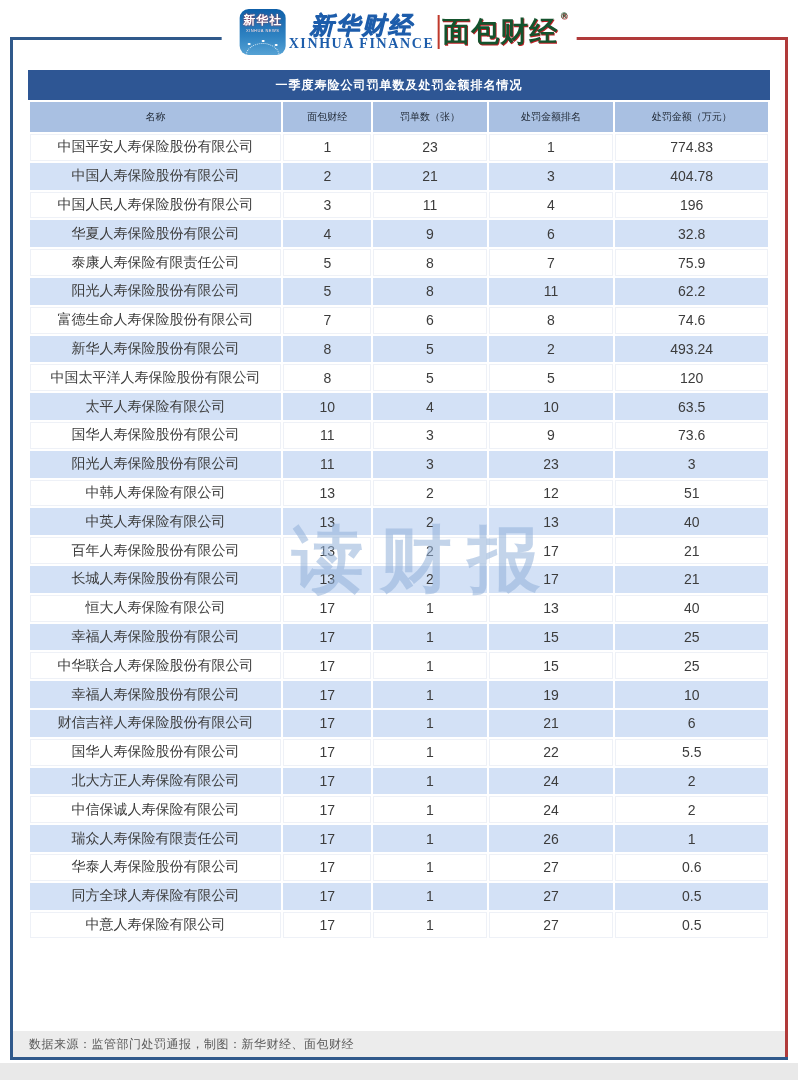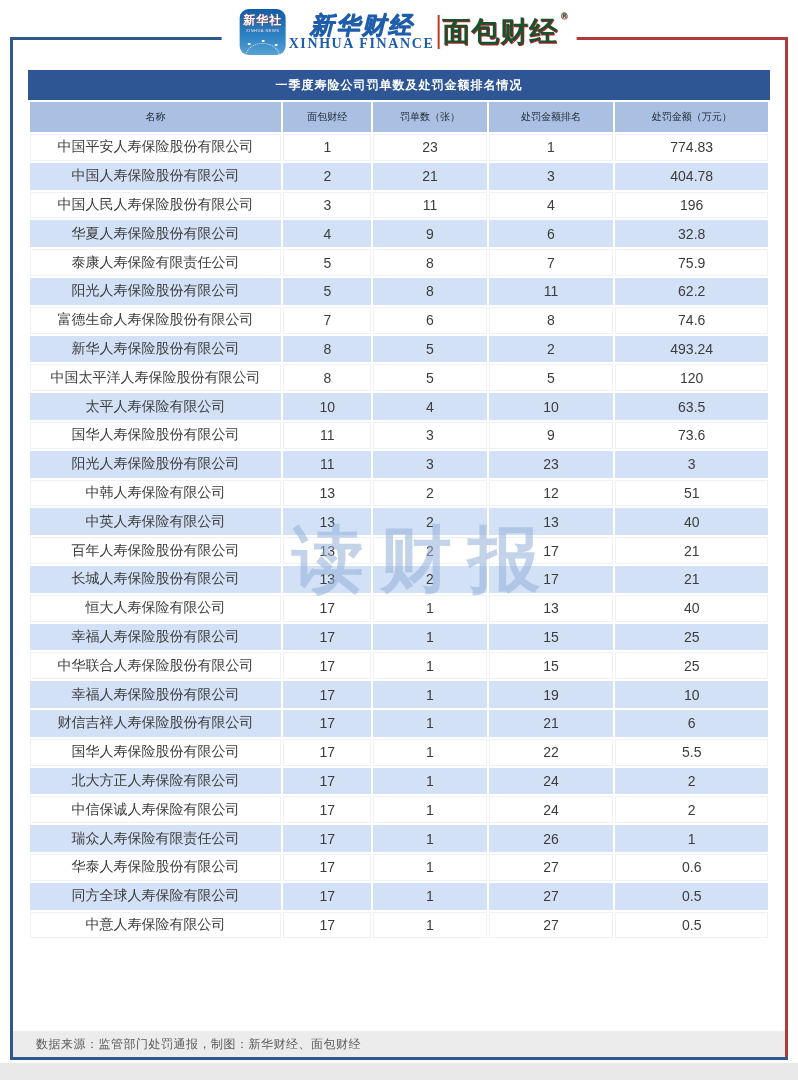--- a/index.html
+++ b/index.html
@@ -49,21 +49,21 @@
     white-space:nowrap; overflow:hidden; }
   tr.odd  td { background:#ffffff; border:1px solid #eef1f7; }
   tr.even td { background:#d3e1f6; border:1px solid #d3e1f6; }
 
   
   .watermark { position:absolute; left:292px; top:512px; font-size:72px; font-weight:bold;
     letter-spacing:16px; color:rgba(146,176,217,.55); z-index:4; pointer-events:none; }
 
   
   .footer { position:absolute; left:13px; top:1031px; width:772px; height:26px; background:#ececec;
-    font-size:12px; color:#5a5a5a; line-height:26px; padding-left:23px; letter-spacing:.5px; }
+    font-size:12px; color:#5a5a5a; line-height:26px; padding-left:16px; letter-spacing:.5px; }
 </style>
 </head>
 <body>
 
 <div id="page">
 
   <div class="frame-top"></div>
   <div class="frame-left"></div>
   <div class="frame-right"></div>
   <div class="frame-bottom"></div>

